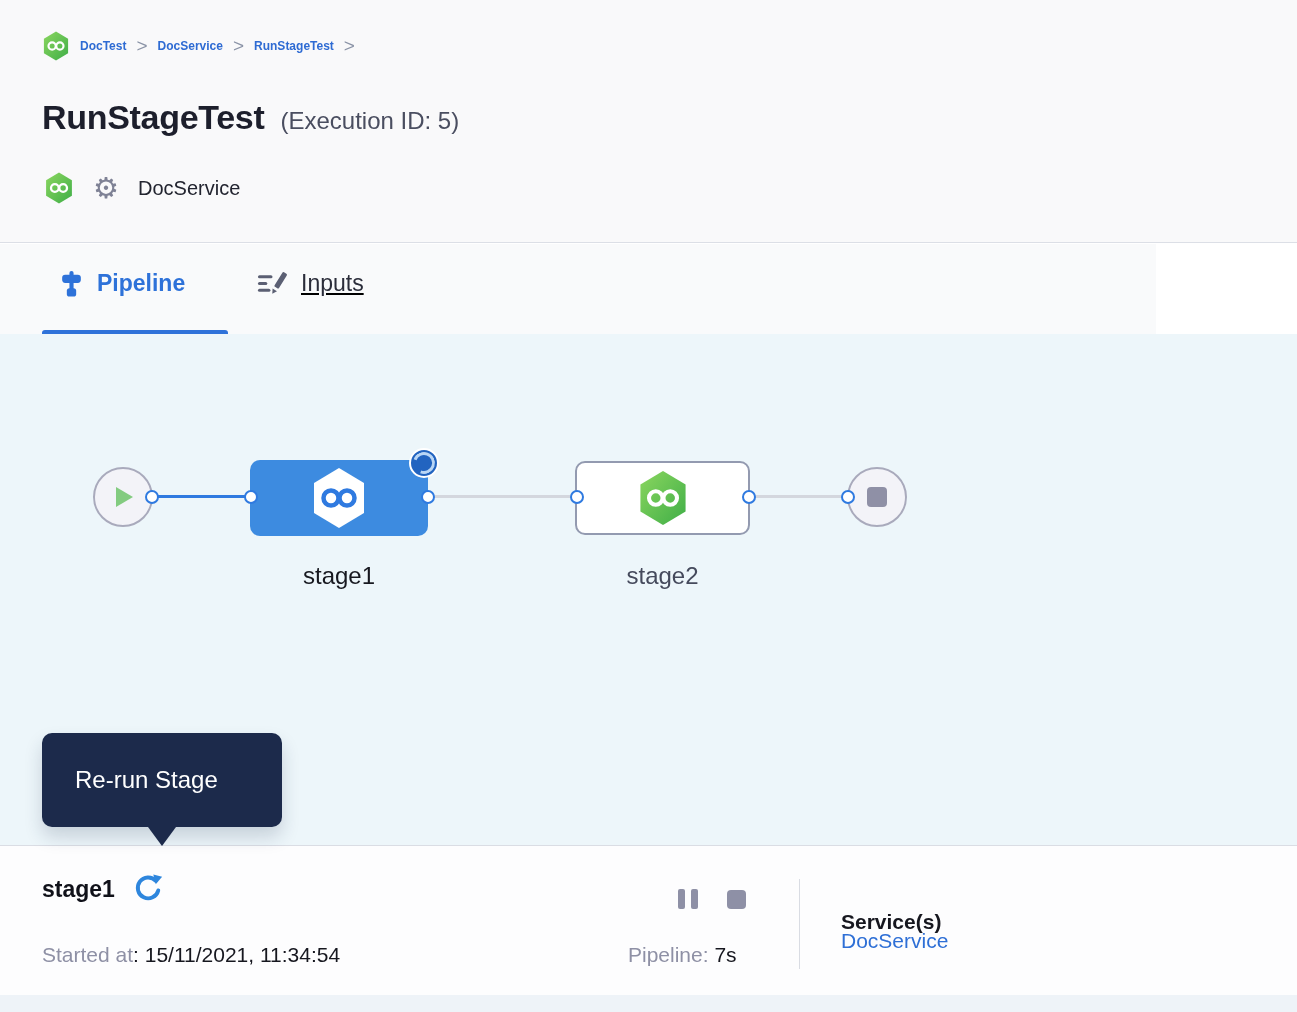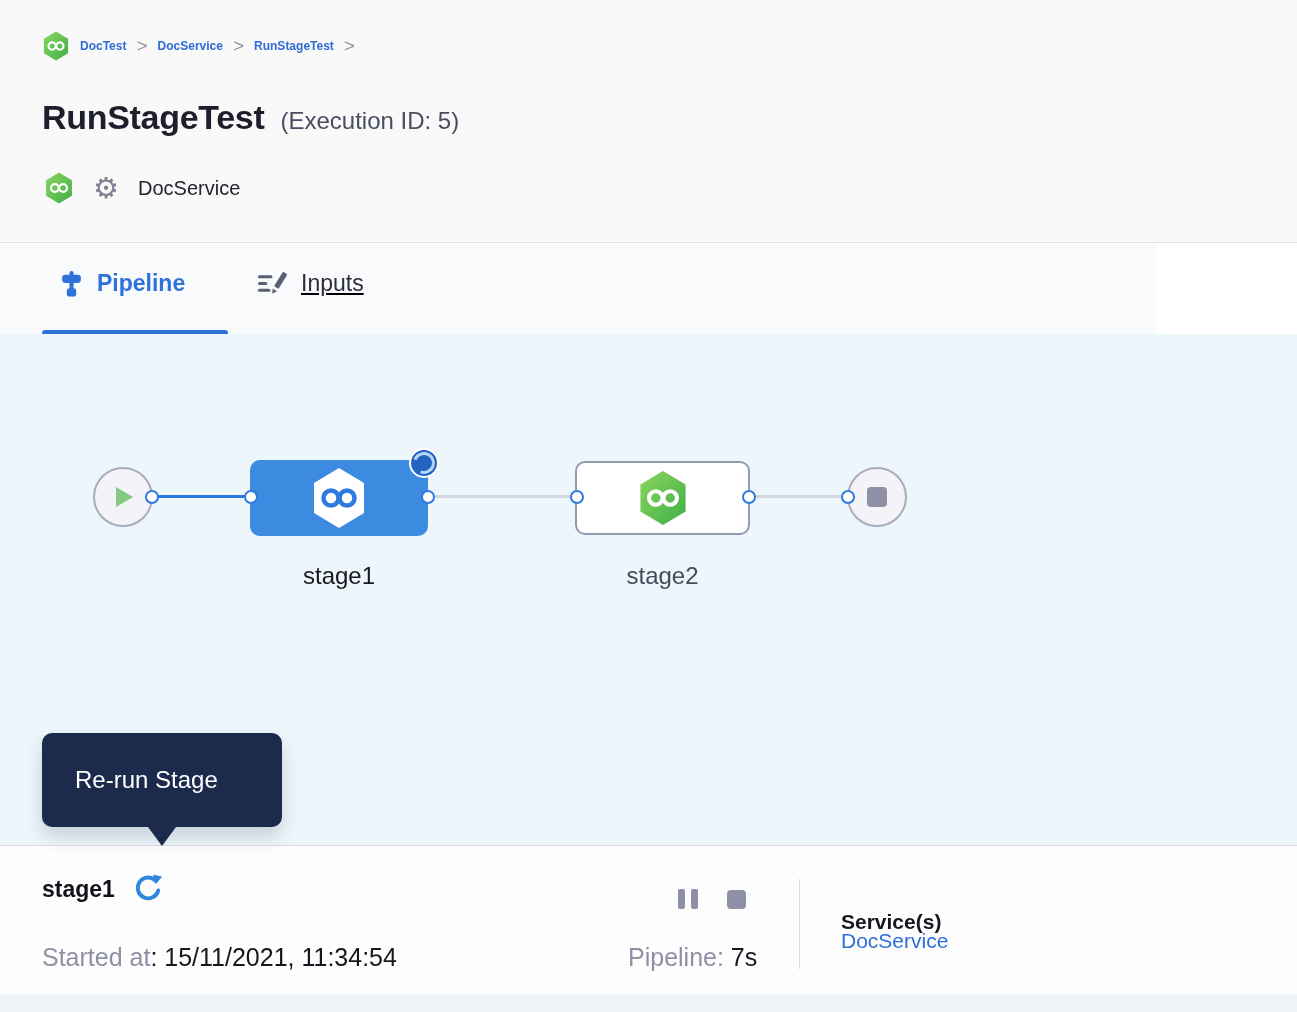--- a/index.html
+++ b/index.html
@@ -76,21 +76,21 @@
              border-left:14px solid transparent; border-right:14px solid transparent;
              border-top:19px solid #1c2a4b; }
 
   
   .bottombar { position:absolute; top:845px; left:0; width:1297px; height:150px;
                background:#fdfdfe; border-top:1px solid #dadde4; }
   .bb-stage-row { position:absolute; left:42px; top:27px; display:flex; align-items:center; gap:17px; }
   .bb-stage-title { font-size:23px; font-weight:700; color:#101119; }
   .bb-refresh { width:32px; height:32px; cursor:pointer; }
 
-  .bb-line { position:absolute; font-size:25px; }
+  .bb-line { position:absolute; font-size:21px; }
   .bb-started { left:42px; top:97px; }
   .bb-duration { left:628px; top:97px; }
   .muted { color:#8e90a5; }
   .val { color:#16171f; }
 
   .bb-controls { position:absolute; left:678px; top:43px; display:flex; align-items:center; gap:29px; }
   .pause-icon { display:flex; gap:6px; cursor:pointer; }
   .pause-icon i { display:block; width:7px; height:20px; background:#8e90a6; border-radius:2px; }
   .stop-icon { width:19px; height:19px; background:#8e90a6; border-radius:4px; cursor:pointer; }
 

